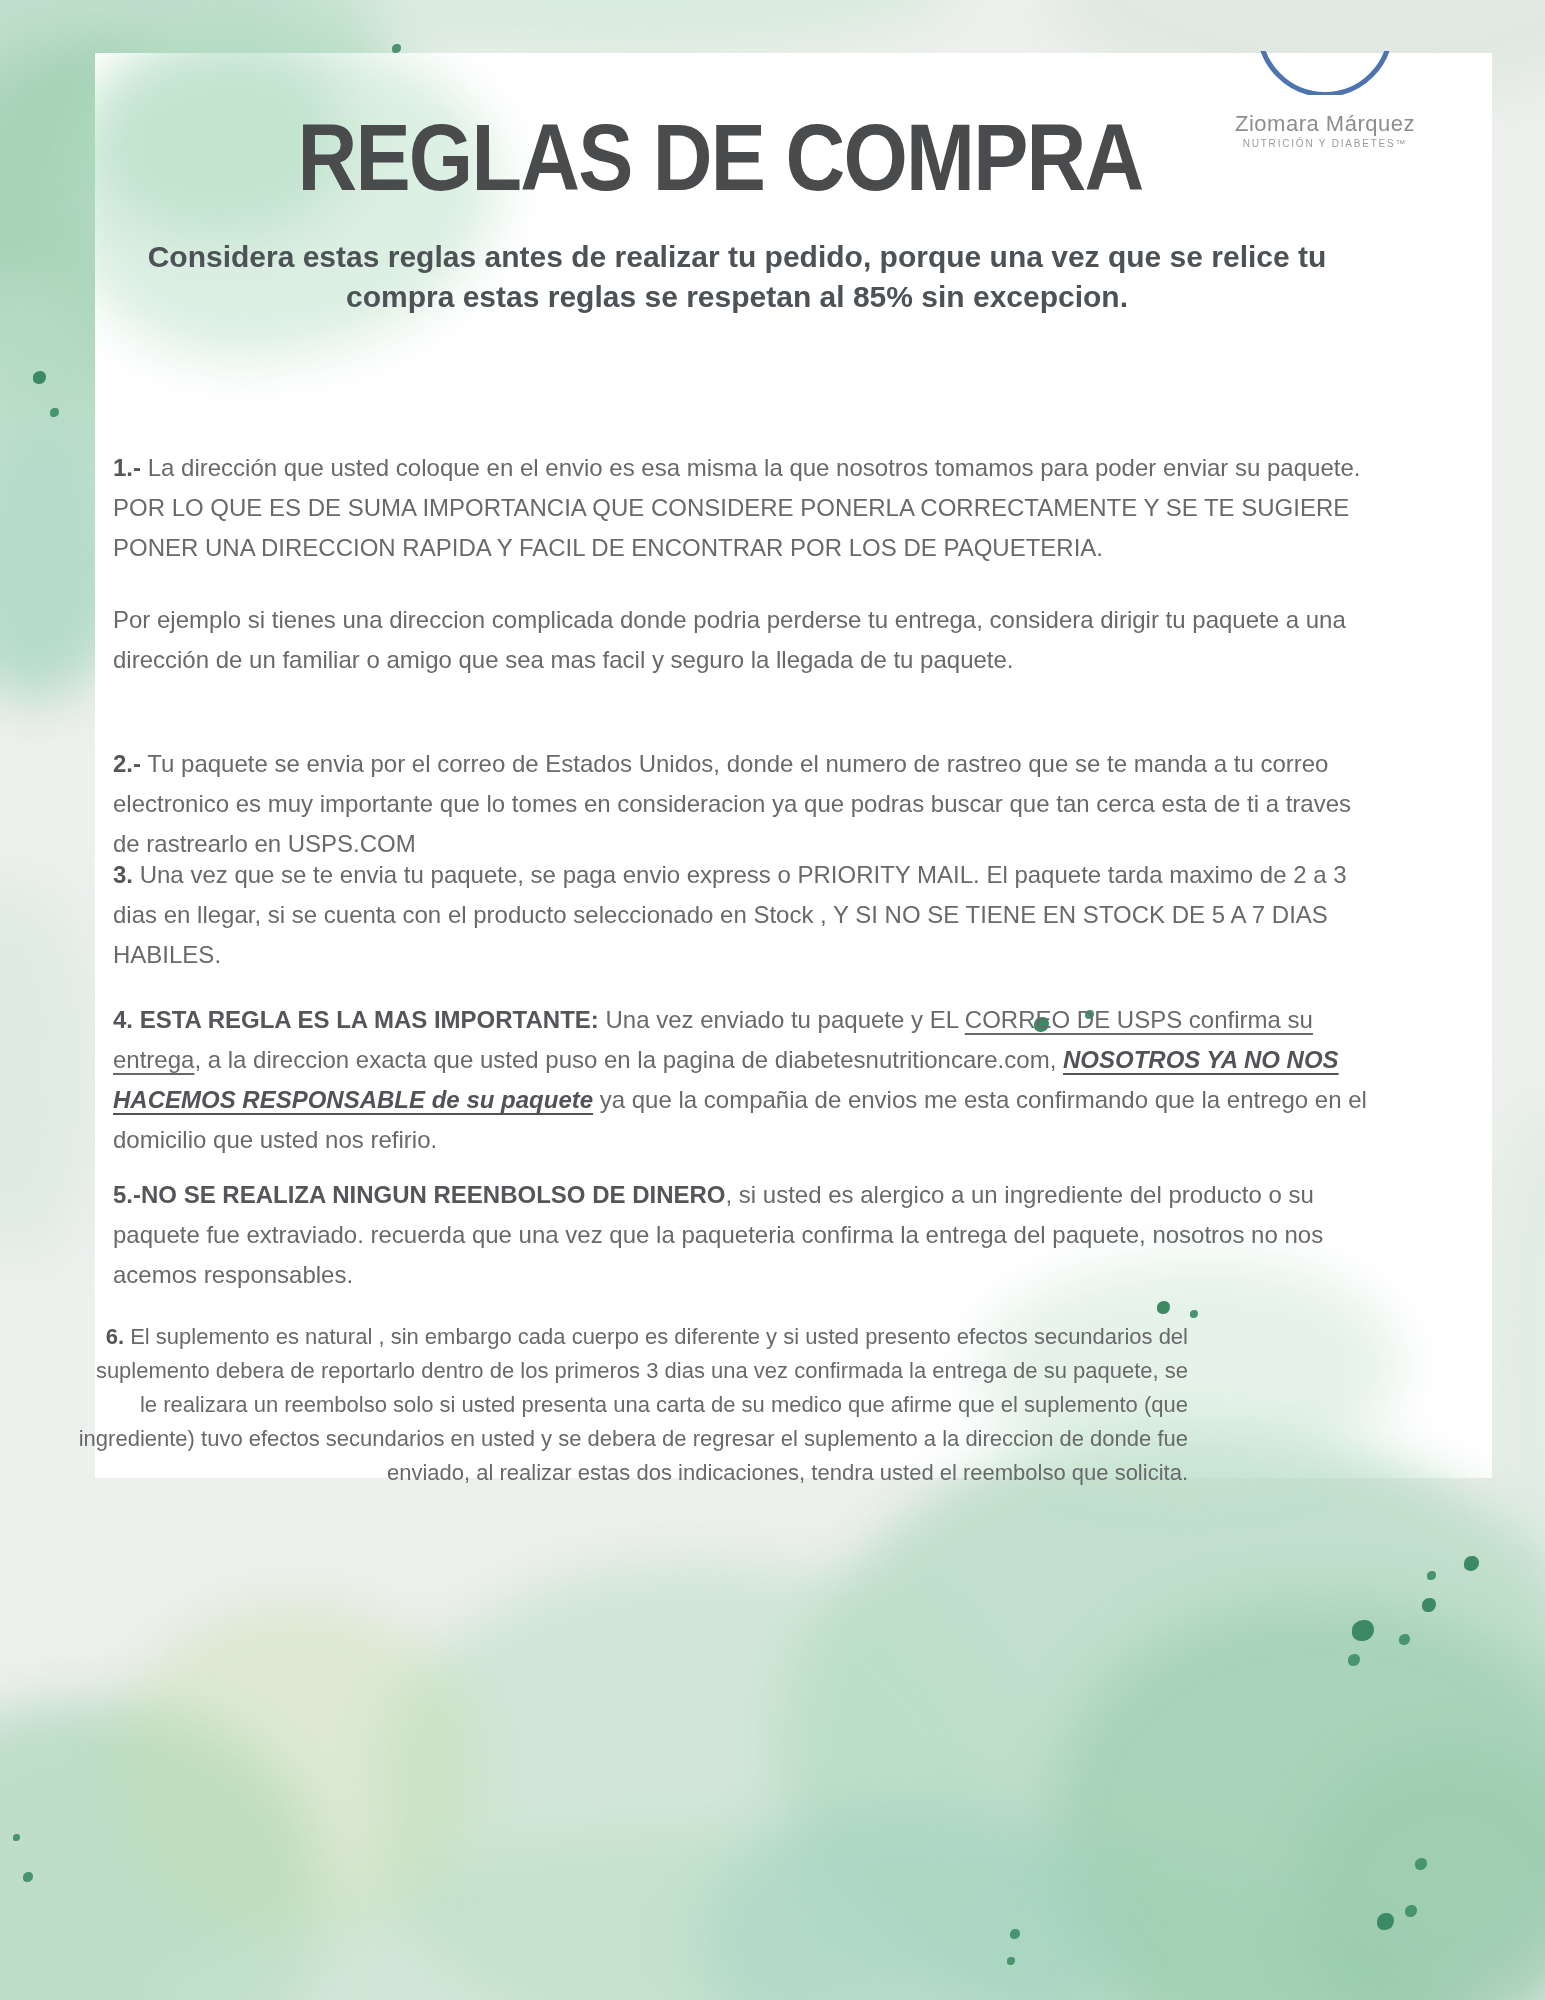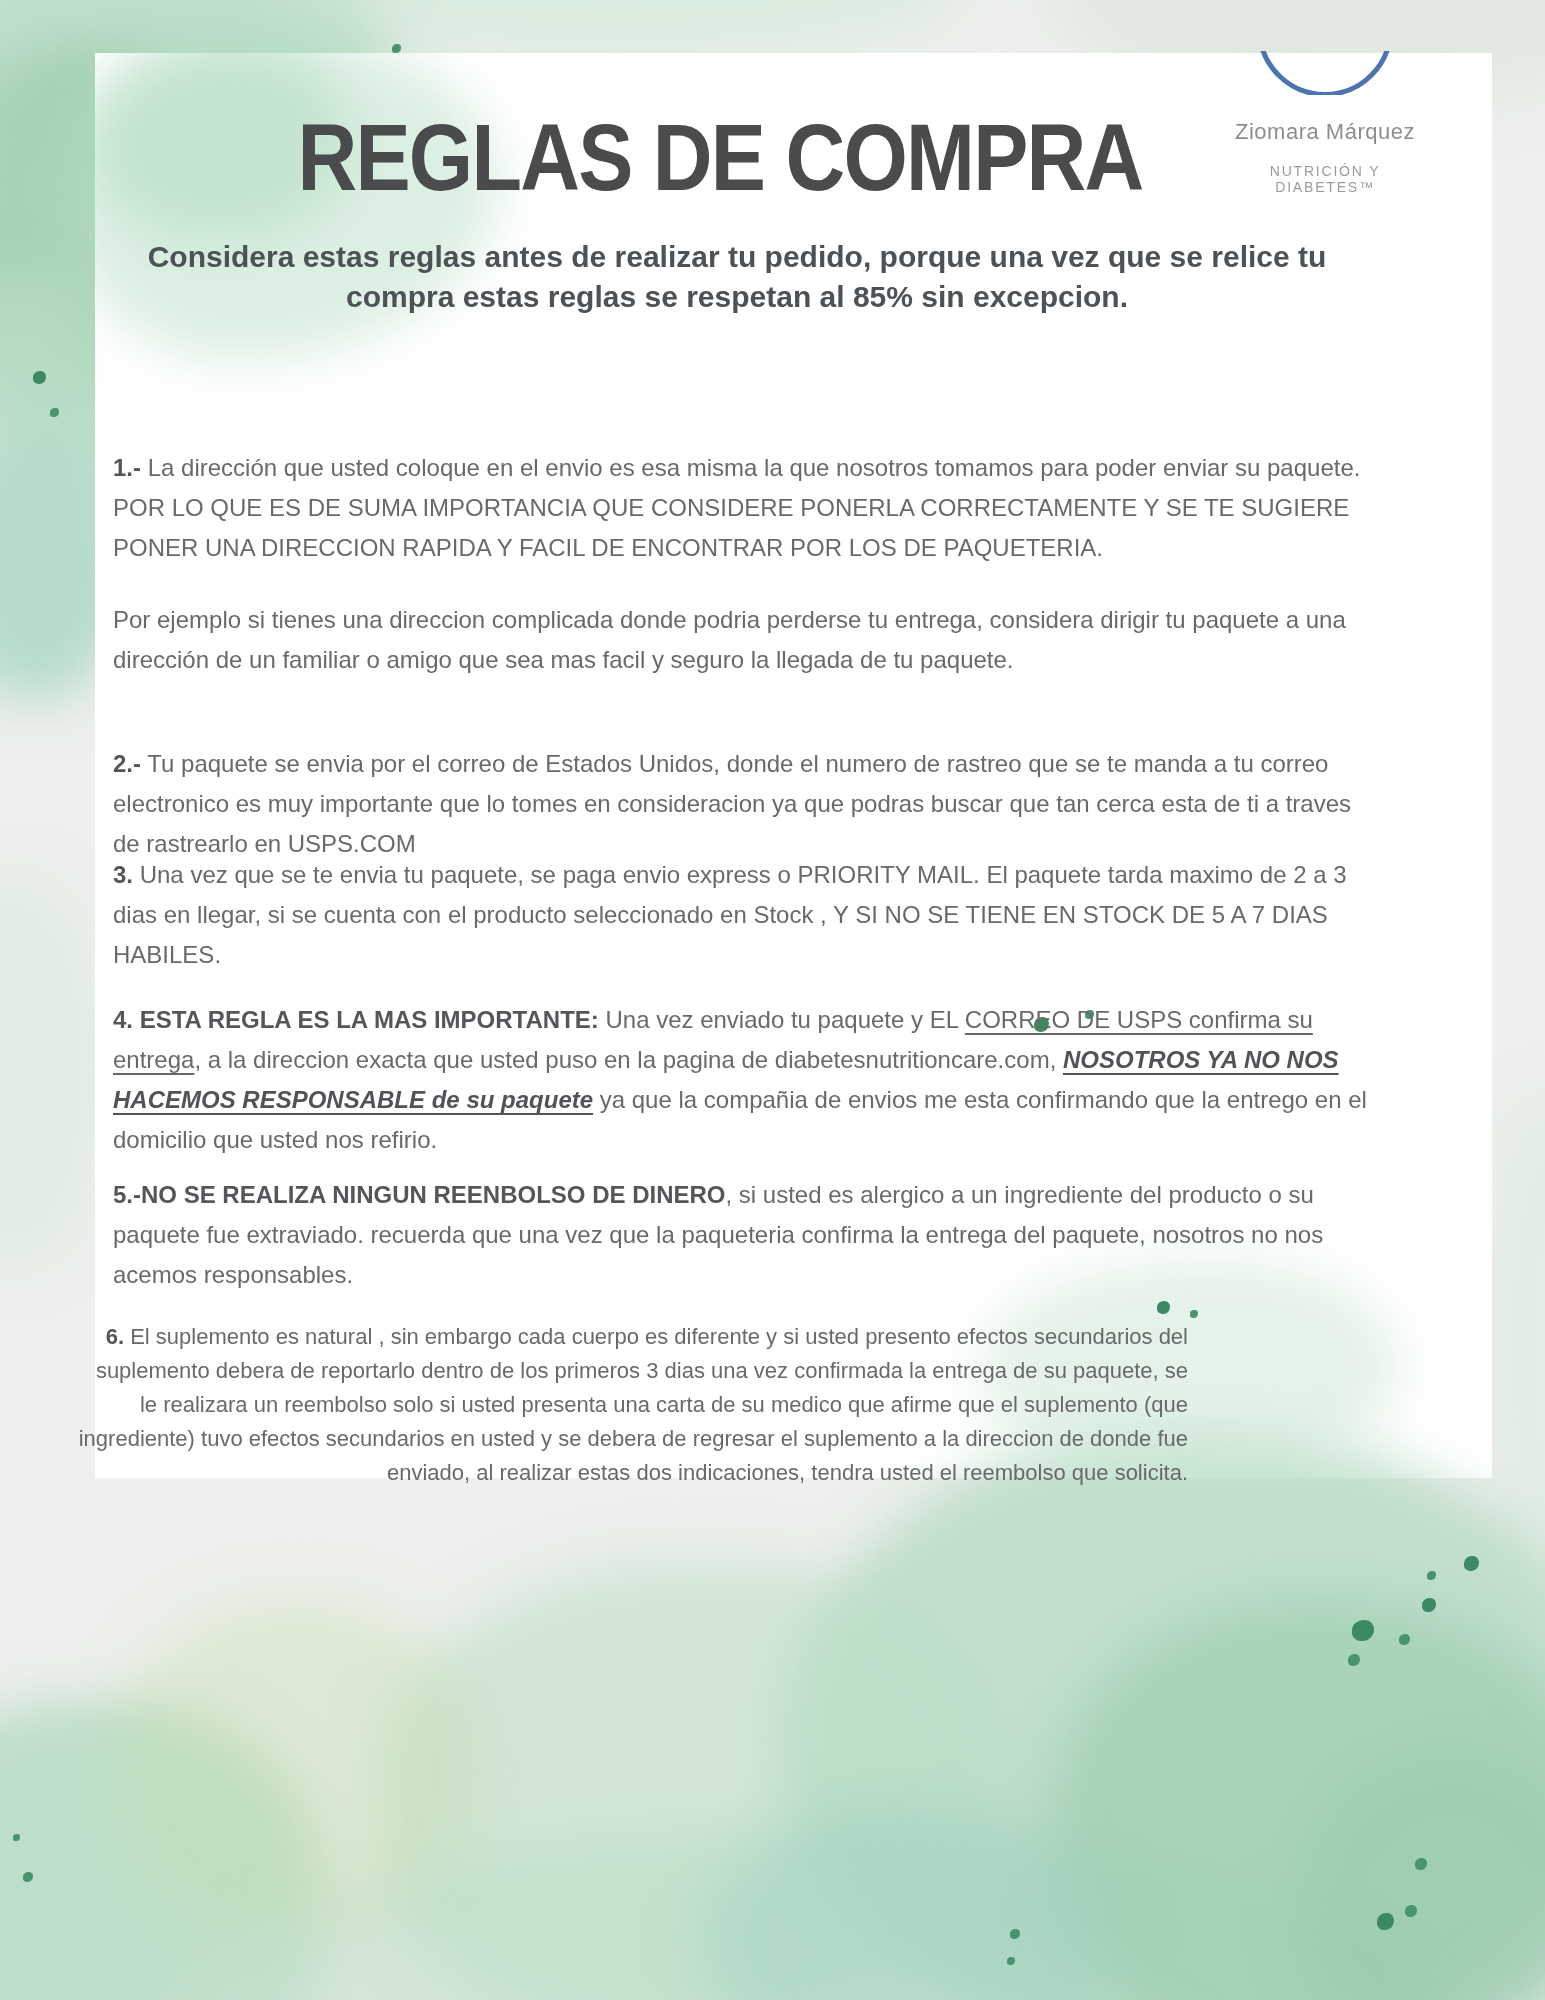--- a/index.html
+++ b/index.html
@@ -14,22 +14,22 @@
   .page{
     position:absolute;left:95px;top:53px;width:1397px;height:1425px;
     background:#ffffff;
   }
   .content{
     position:absolute;left:95px;top:53px;width:1397px;height:1425px;
   }
   .logo{position:absolute;left:1130px;top:-2px;width:200px;text-align:center;}
   .arc-wrap{width:136px;height:44px;overflow:hidden;margin:0 auto;}
   .arc-circle{width:126px;height:126px;border:5px solid #4e74ad;border-radius:50%;margin-top:-90px;box-sizing:content-box;}
-  .logo-name{margin-top:24px;font-size:22px;color:#8d8d8d;letter-spacing:0.5px;}
-  .logo-tagline{margin-top:18px;font-size:14px;color:#9b9b9b;letter-spacing:1.8px;}
+  .logo-name{margin-top:16px;font-size:22px;color:#8d8d8d;letter-spacing:0.5px;}
+  .logo-tagline{margin-top:1px;font-size:10px;color:#9b9b9b;letter-spacing:1.8px;}
   .title{
     position:absolute;left:0;top:58px;width:1250px;margin:0;
     text-align:center;font-size:94px;line-height:1;font-weight:700;
     letter-spacing:-2px;color:#4a4b4d;transform:scaleX(0.88);transform-origin:50% 50%;
     white-space:nowrap;
   }
   .intro{
     position:absolute;left:32px;top:184px;width:1220px;margin:0;
     text-align:center;font-size:30px;line-height:40px;font-weight:700;color:#4d5256;
   }

